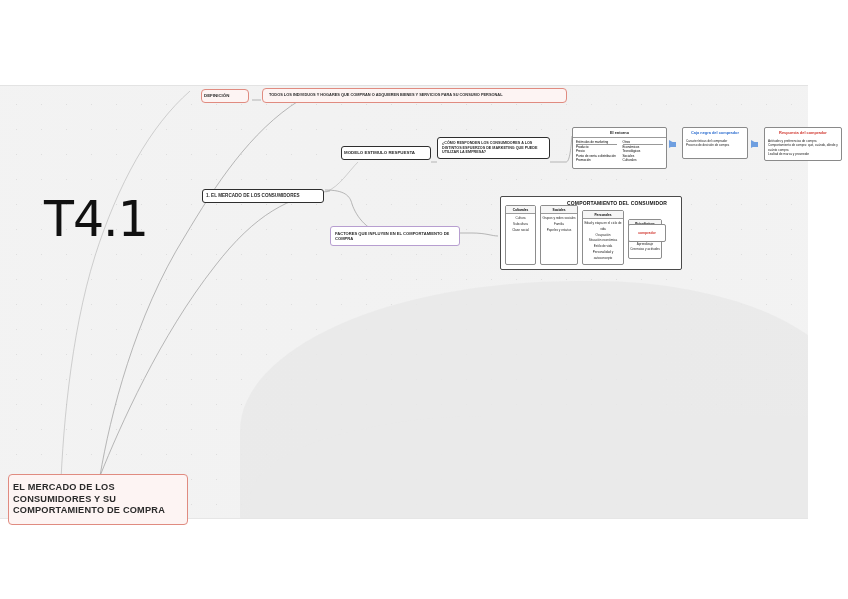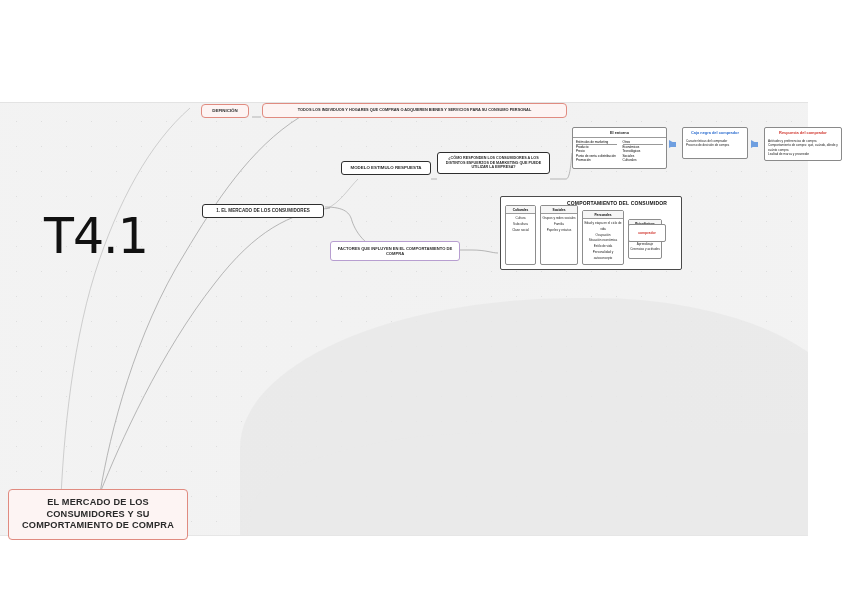--- a/index.html
+++ b/index.html
@@ -10,21 +10,20 @@
   
   #canvas{
     position:absolute;left:0;top:85px;width:808px;height:432px;
     background-color:#f2f2f2;
     background-image:radial-gradient(#d2d2d2 0.7px, transparent 0.8px);
     background-size:25px 25px;
     background-position:4px 6px;
     border-top:1px solid #e3e3e3;
     border-bottom:1px solid #e6e6e6;
     overflow:hidden;
-    margin-top:17px;
   }
   #canvas:before{content:"";position:absolute;left:0;top:0;width:100%;height:100%;
     background:linear-gradient(to right,#f4f4f4 0%,#f1f1f1 60%,#f3f3f3 100%);opacity:.35;}
 
   
   .blob{
     position:absolute;left:240px;top:195px;width:610px;height:250px;
     background:#e9e9e9;border-radius:55% 42% 8% 6% / 60% 48% 6% 6%;
     opacity:.85;
   }
@@ -41,21 +40,21 @@
   
   #t41{
     position:absolute;left:44px;top:105px;
     font-size:49px;letter-spacing:-1px;color:#111;
     font-family:"DejaVu Sans",sans-serif;font-weight:400;
   }
 
   
   .node{position:absolute;box-sizing:border-box;background:#fdf4f3;
     border:1px solid #e08b80;border-radius:4px;
-    color:#2a2a2a;text-align:center;line-height:1.25;margin-top:15px;}
+    color:#2a2a2a;text-align:left;line-height:1.25;}
   .node.dark{background:#ffffff;border:1px solid #2e2e2e;border-radius:3px;}
   .node.violet{background:#ffffff;border:1px solid #b79ed0;border-radius:3px;}
 
   
   #n-root{left:8px;top:474px;width:180px;padding:7px 4px;font-size:9.2px;font-weight:bold;letter-spacing:.2px;}
   #n-def{left:201px;top:89px;width:48px;padding:3px 2px;font-size:4.4px;font-weight:bold;}
   #n-defbody{left:262px;top:88px;width:305px;padding:4px 6px;font-size:3.9px;font-weight:bold;}
   #n-mer{left:202px;top:189px;width:122px;padding:3px 3px;font-size:4.6px;font-weight:bold;}
   #n-mod{left:341px;top:146px;width:90px;padding:3px 2px;font-size:4.4px;font-weight:bold;}
   #n-que{left:437px;top:137px;width:113px;padding:3px 4px;font-size:3.7px;font-weight:bold;}

